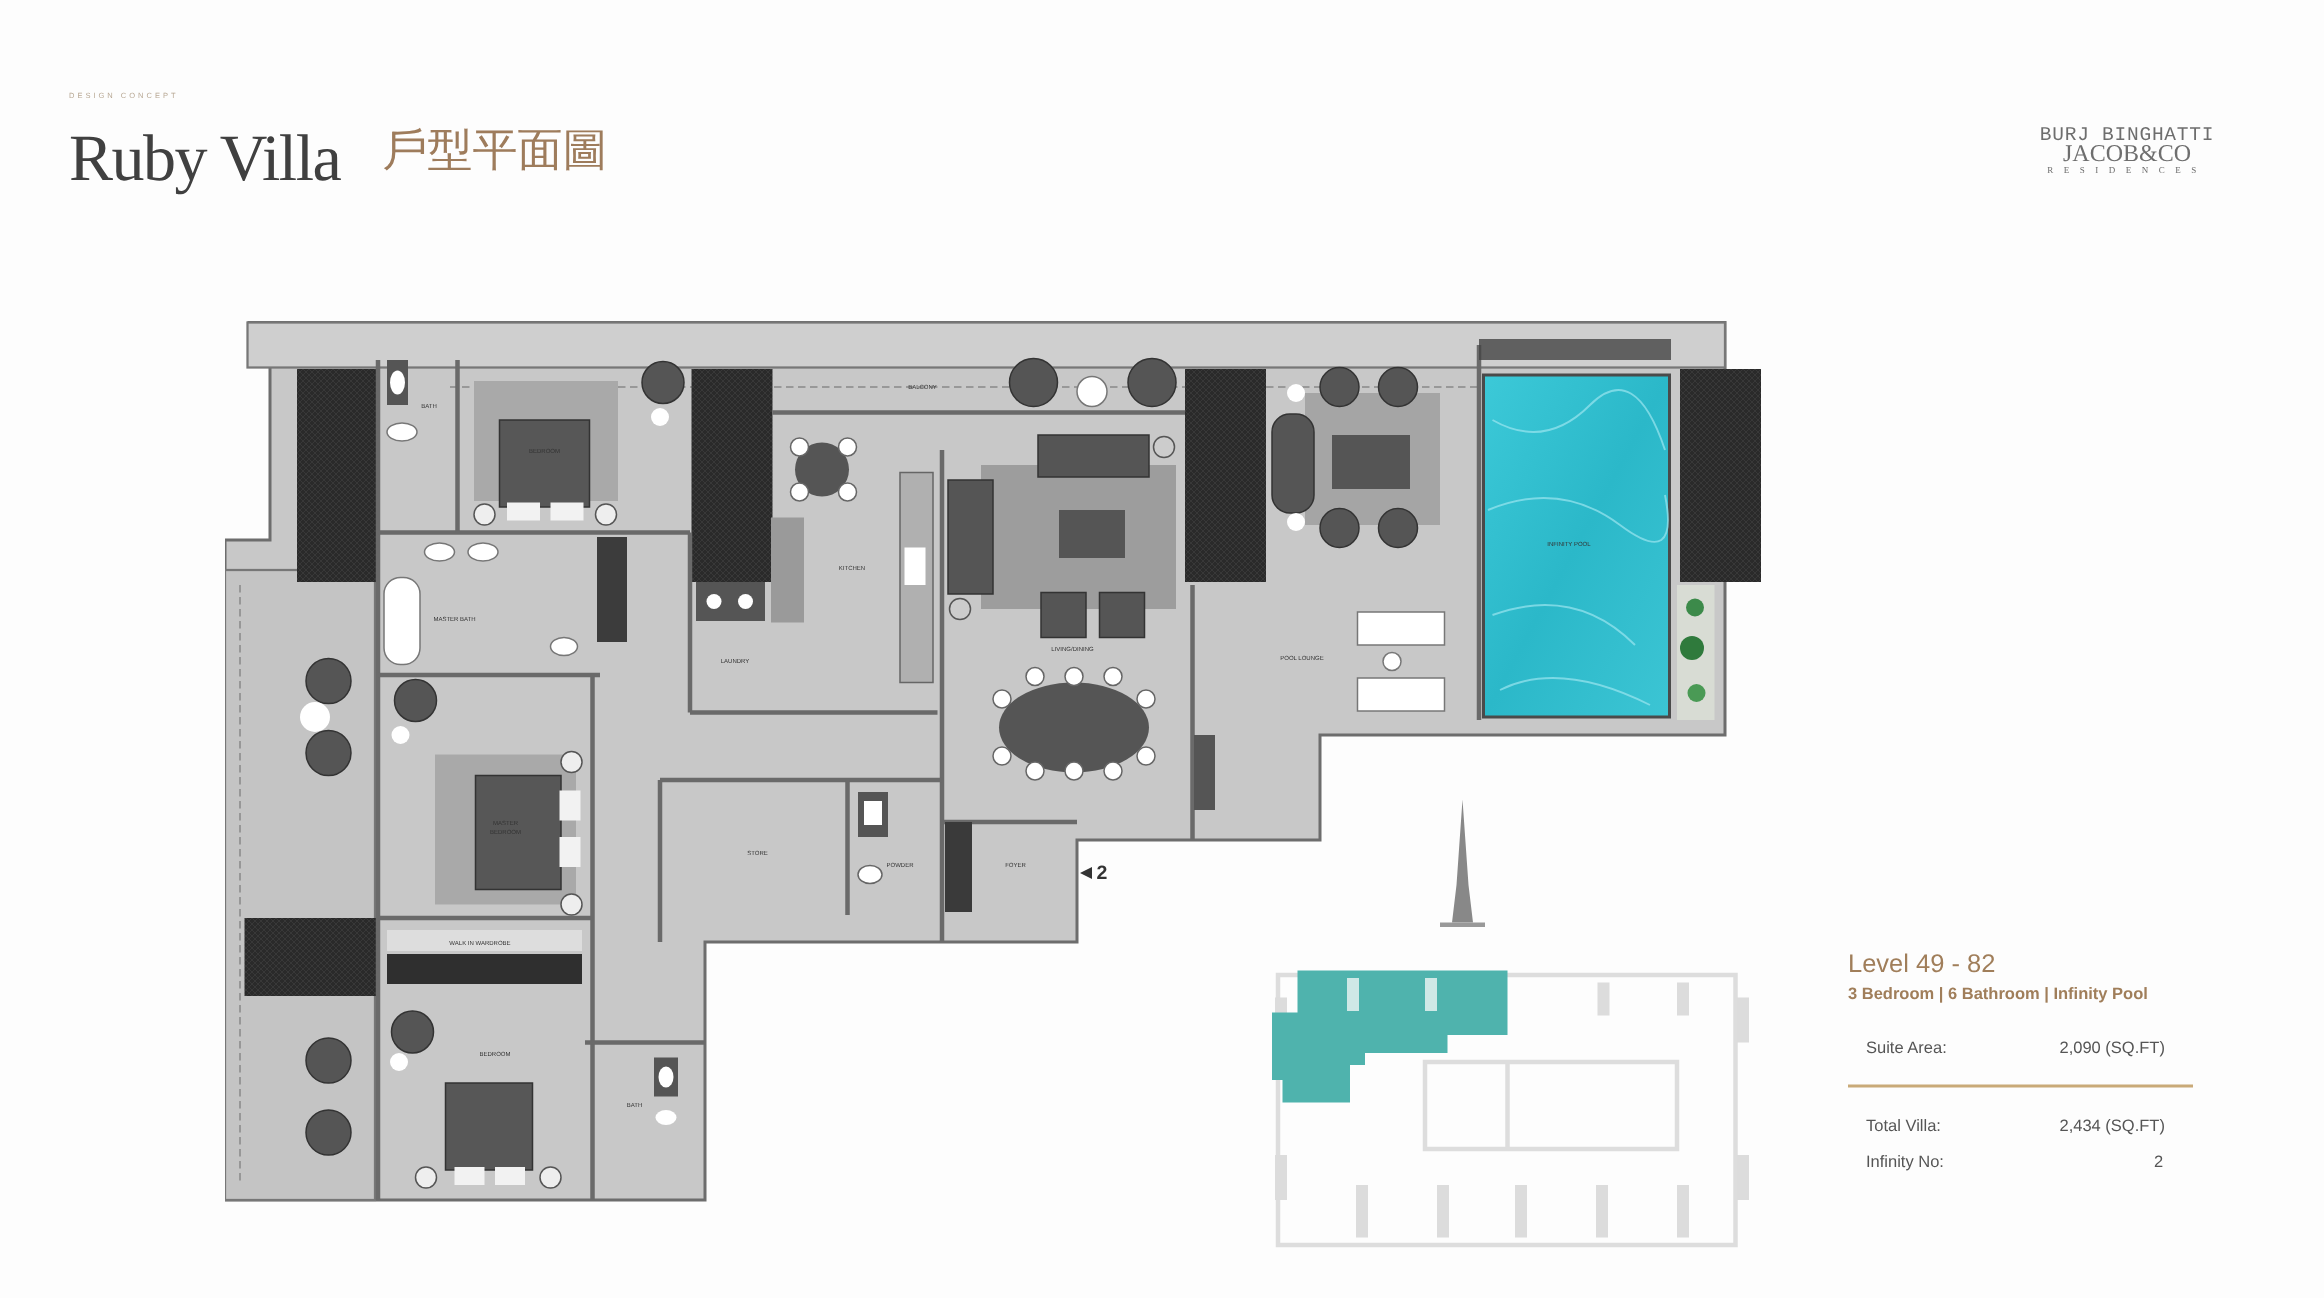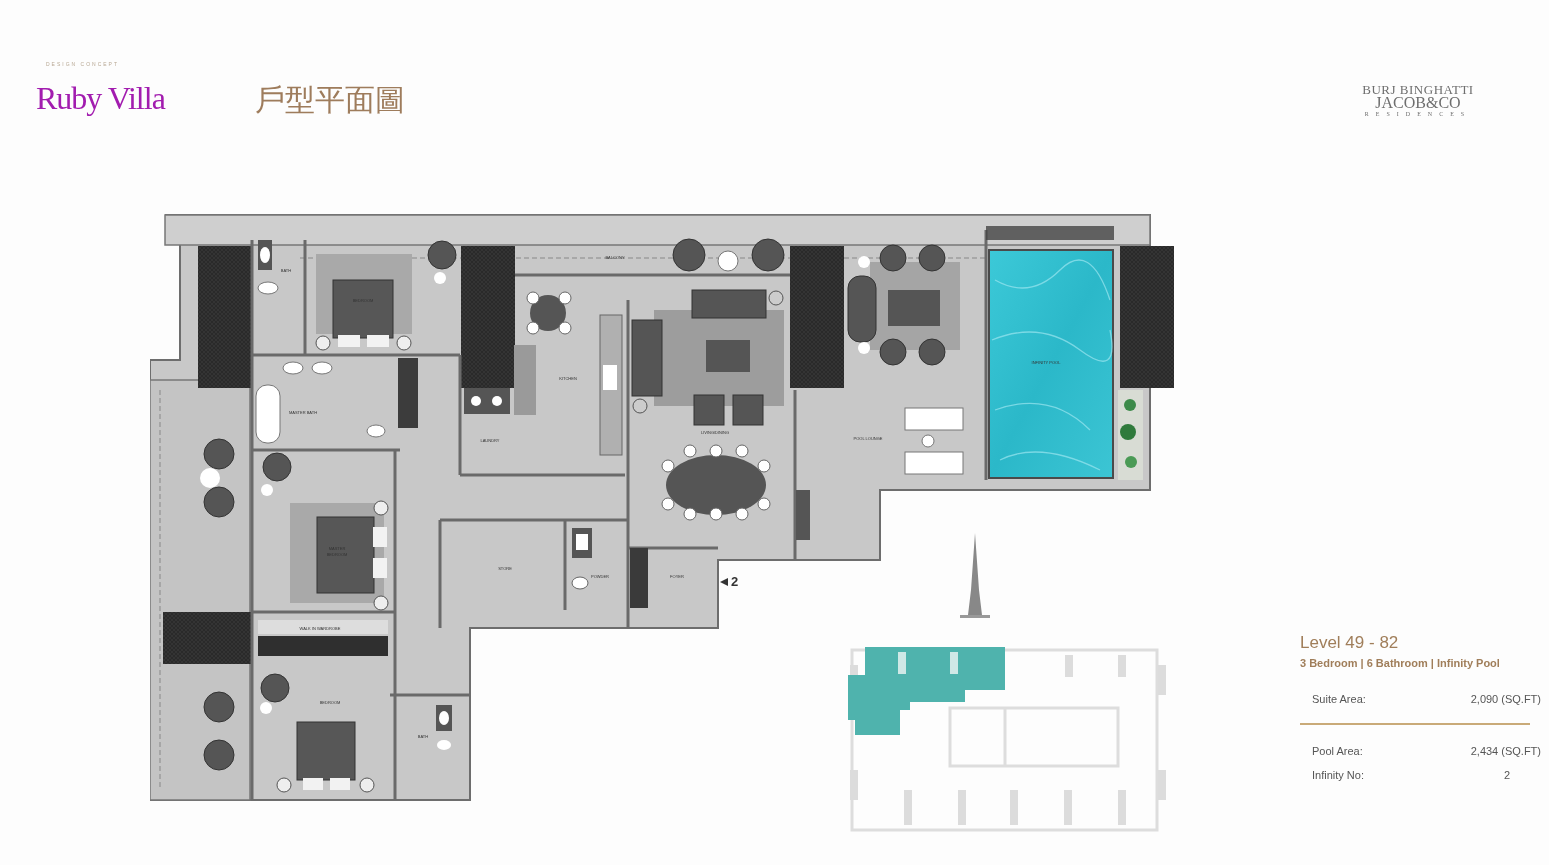--- a/index.html
+++ b/index.html
@@ -1,30 +1,30 @@
 <!DOCTYPE html>
 <html><head>
 <meta charset="utf-8">
 <style>
   html,body{margin:0;padding:0;background:#fdfdfd;}
   body{width:1549px;height:865px;position:relative;overflow:hidden;font-family:"Liberation Sans",sans-serif;}
   .abs{position:absolute;}
   .eyebrow{left:46px;top:61px;font-size:5px;letter-spacing:2px;color:#b8a894;font-family:"Liberation Sans",sans-serif;}
-  .title{left:36px;top:80px;font-family:"Liberation Serif",serif;font-size:32px;color:#a21caf;letter-spacing:-1px;}
+  .title{left:46px;top:80px;font-family:"Liberation Serif",serif;font-size:44px;color:#404040;letter-spacing:-1px;}
   .subtitle-cn{left:255px;top:80px;font-size:30px;color:#9e7c5c;font-family:Liberation Serif, serif;}
   .brand{left:1340px;top:83px;width:156px;text-align:center;color:#6e6e6e;font-family:"Liberation Serif",serif;}
-  .brand .l1{font-size:13px;letter-spacing:0.5px;line-height:14px;}
+  .brand .l1{font-size:13px;letter-spacing:0.5px;line-height:14px;font-family:Liberation Mono, monospace;}
   .brand .l2{font-size:16px;line-height:12px;}
   .brand .l3{font-size:6px;letter-spacing:7px;line-height:10px;}
   .plan{left:150px;top:200px;}
-  .info{left:1300px;top:633px;width:245px;color:#555;}
+  .info{left:1232px;top:633px;width:245px;color:#555;}
   .info .lvl{font-size:17px;color:#a07e5a;}
   .info .sub{font-size:11px;color:#a07e5a;margin-top:4px;font-weight:bold;}
   .row{display:flex;justify-content:space-between;font-size:11px;color:#555;height:24px;align-items:center;margin-left:12px;}
-  .row .v{width:100px;text-align:right;padding-right:4px;}
+  .row .v{width:100px;text-align:left;padding-right:4px;}
   .row .v.left{text-align:left;padding-left:63px;width:37px;}
   .divider{height:2px;background:#c9aa78;width:230px;margin:12px 0 14px 0;}
   .rooms text{font-size:4px;fill:#333;font-family:"Liberation Sans",sans-serif;}
 </style>
 </head>
 <body>
 
 <div class="abs eyebrow">DESIGN CONCEPT</div>
 <div class="abs title">Ruby Villa</div>
 <div class="abs subtitle-cn">戶型平面圖</div>
@@ -268,20 +268,20 @@
 <div class="abs info">
   <div class="lvl">Level 49 - 82</div>
   <div class="sub">3 Bedroom | 6 Bathroom | Infinity Pool</div>
   <div style="height:18px"></div>
   <div class="row">
     <span>Suite Area:</span>
     <span class="v">2,090 (SQ.FT)</span>
   </div>
   <div class="divider"></div>
   <div class="row">
-    <span>Pool Area:</span>
+    <span>Total Villa:</span>
     <span class="v">2,434 (SQ.FT)</span>
   </div>
   <div class="row">
     <span>Infinity No:</span>
     <span class="v left">2</span>
   </div>
 </div>
 
 </body></html>

